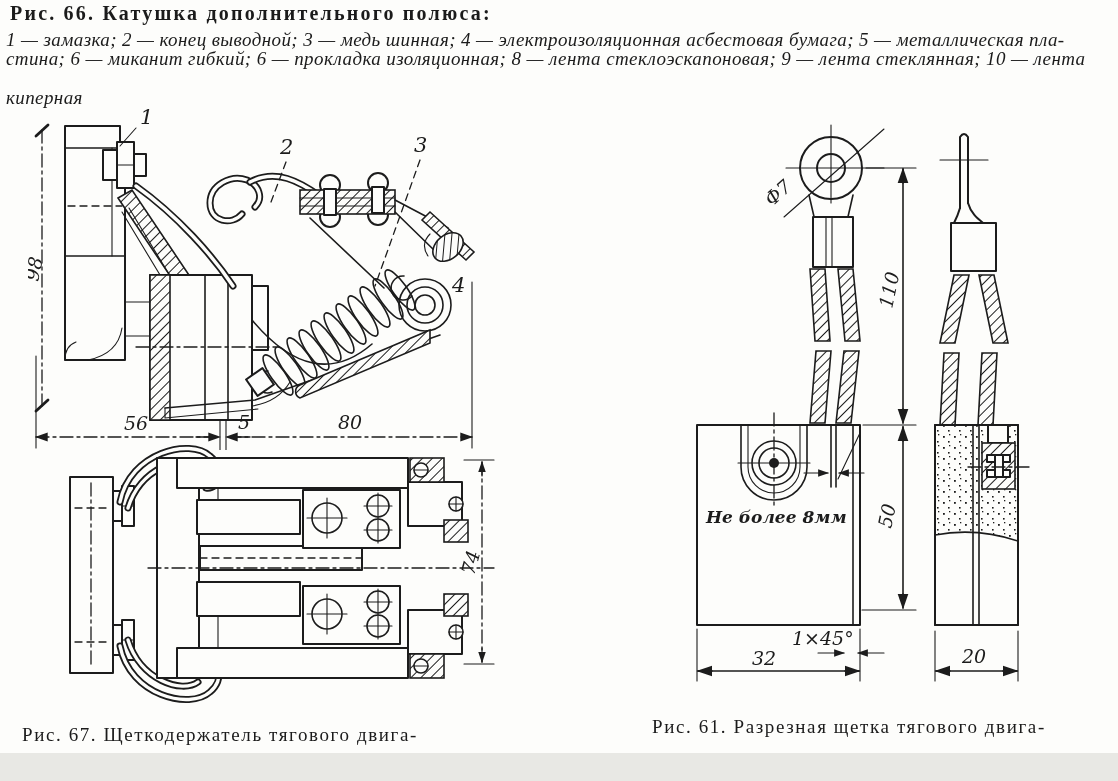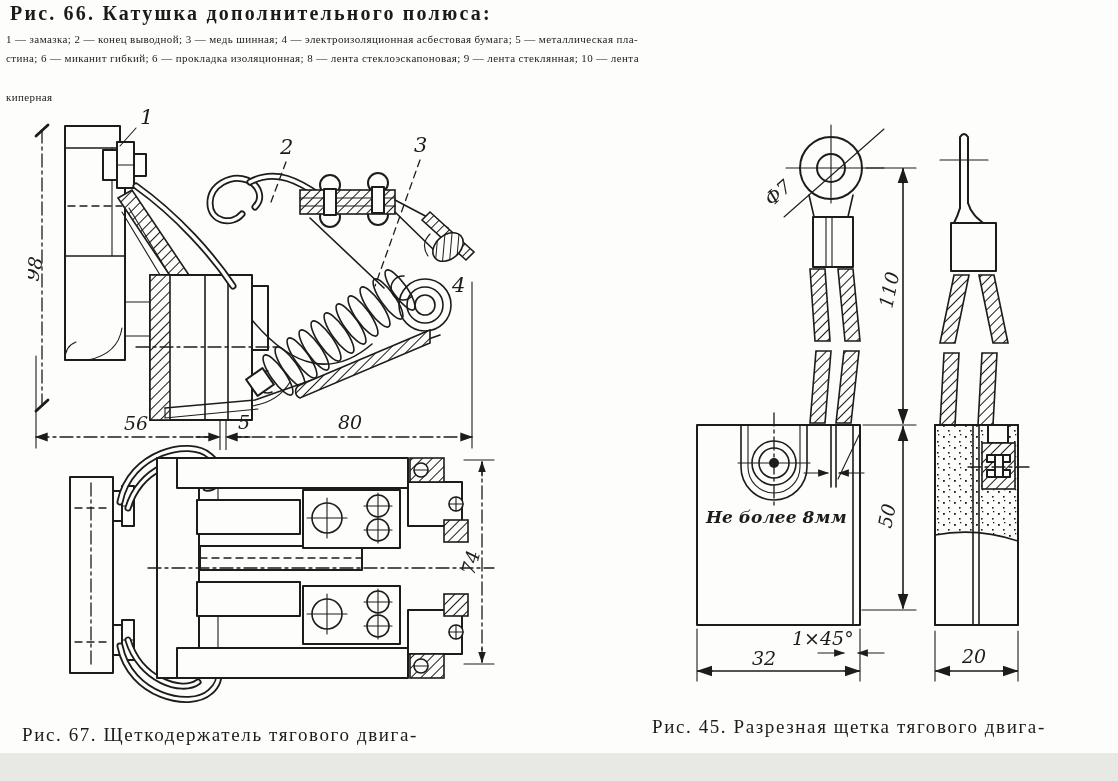--- a/index.html
+++ b/index.html
@@ -6,21 +6,21 @@
   #page{
     position:relative;width:1118px;height:753px;background:#fdfdfb;
     font-family:"Liberation Serif","DejaVu Serif",serif;color:#1b1b1b;
     overflow:hidden;
   }
   .abs{position:absolute;}
   
   .fig-head{
     font-size:20px;letter-spacing:2.2px;font-weight:bold;white-space:nowrap;
   }
-  .legend{font-size:11px;letter-spacing:0.4px;line-height:19px;white-space:nowrap;}
+  .legend{font-size:19px;letter-spacing:0.4px;line-height:19px;white-space:nowrap;font-style:italic;}
   .caption{font-size:19px;letter-spacing:1.6px;white-space:nowrap;text-align:center;}
   
   svg{display:block;}
   .ln{stroke:#1c1c1c;fill:none;stroke-width:2;stroke-linecap:round;stroke-linejoin:round;}
   .thin{stroke-width:1.1;}
   .med{stroke-width:1.6;}
   .thick{stroke-width:2.8;}
   .dd{stroke-dasharray:13 4 3 4;stroke-width:1.3;}
   .dash{stroke-dasharray:7 5;stroke-width:1.3;}
   .fillw{fill:#fdfdfb;}
@@ -401,17 +401,17 @@
       <line class="ln med" x1="262" y1="568" x2="248" y2="568" marker-end="url(#mA)"></line>
       <line class="ln med" x1="248" y1="568" x2="329" y2="568"></line>
       <line class="ln med" x1="315" y1="568" x2="329" y2="568" marker-end="url(#mA)"></line>
       <text class="dim" x="274" y="560">20</text>
     </g>
   </svg>
 
   <div class="abs caption" style="left:22px;top:724px;">Рис. 67. Щеткодержатель тягового двига-</div>
   <div class="abs caption" style="left:22px;top:754px;">медь РТ-51М</div>
 
-  <div class="abs caption" style="left:652px;top:716px;">Рис. 45. Разрезная щетка тягового двига-</div>
+  <div class="abs caption" style="left:652px;top:716px;">Рис. 61. Разрезная щетка тягового двига-</div>
   <div class="abs caption" style="left:652px;top:746px;">щетка</div>
 
   <div class="abs botline" style="left:630px;top:776px;width:488px;height:3px;"></div>
 </div>
 
 </body></html>

